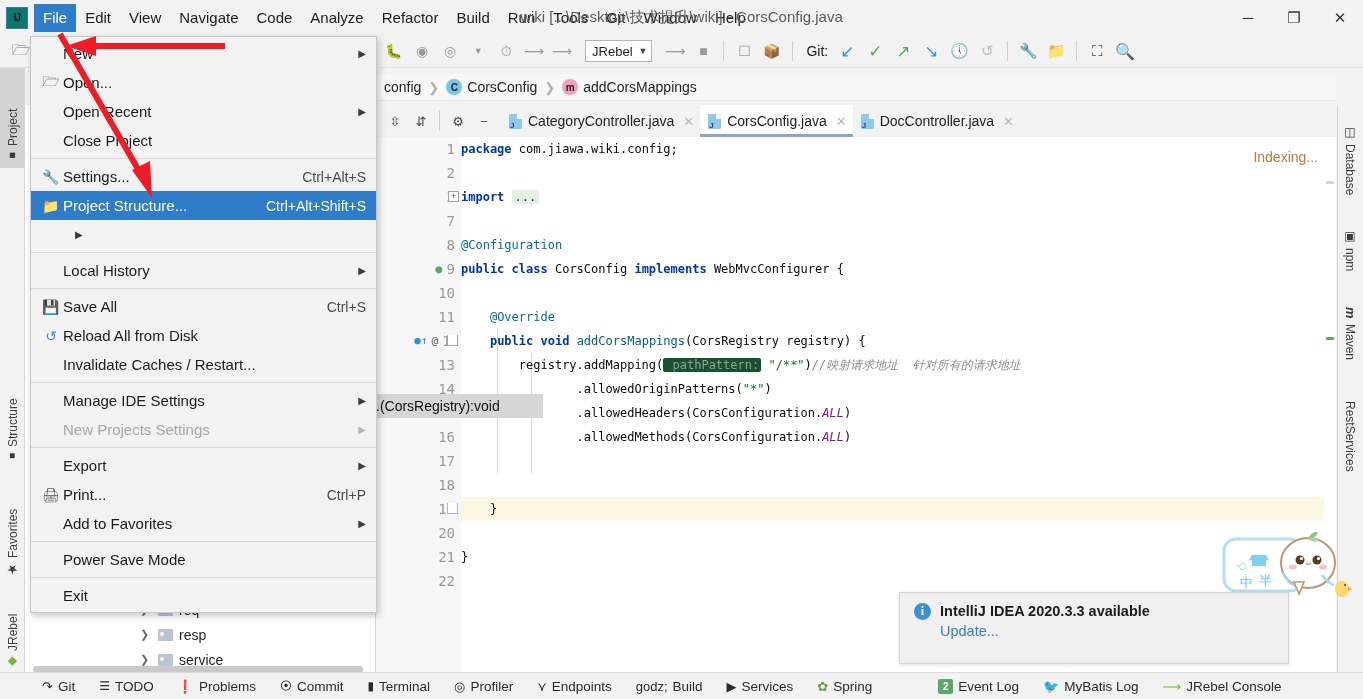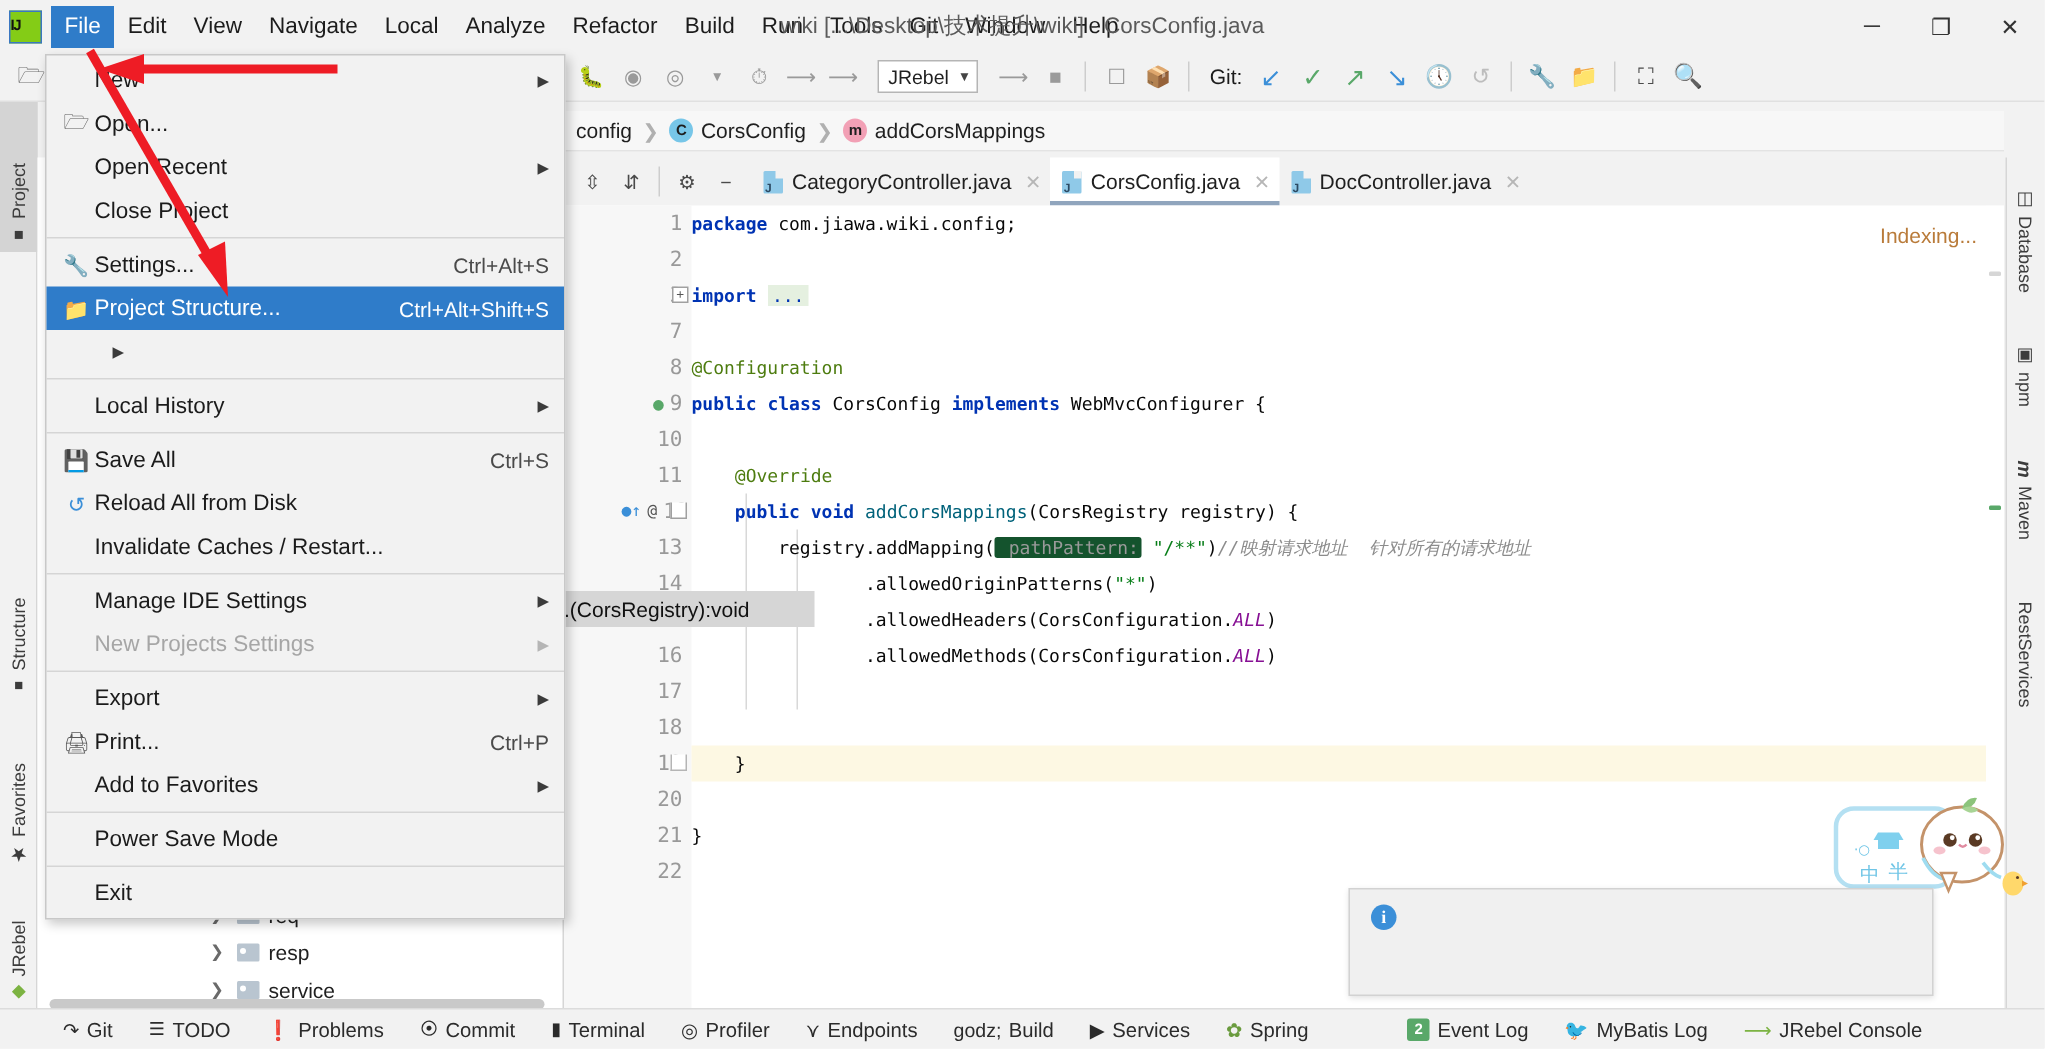--- a/index.html
+++ b/index.html
@@ -14,22 +14,22 @@
   }
   #app { position: relative; width: 1363px; height: 699px; background: #f2f2f2; }
 
   
   .titlebar {
     position: absolute; left: 0; top: 0; width: 1363px; height: 35px;
     background: #f2f2f2; display: flex; align-items: center;
   }
   .ij-logo {
     width: 22px; height: 22px; margin-left: 6px; margin-right: 6px;
-    border: 1px solid #3a77c2; background: #84cc16;
-    display: flex; align-items: center; 
+    border: 1px solid #3a77c2; background: #0f766e;
+    display: flex; align-items: center; justify-content: center;
     font-size: 10px; font-weight: bold; color: #111; font-family: "Liberation Sans", sans-serif;
   }
   .ij-logo .ijtxt { letter-spacing: -1px; }
   .menubar { display: flex; align-items: center; height: 35px; }
   .menu-item {
     padding: 2px 9px; font-size: 15px; color: #1c1c1c; height: 28px;
     display: flex; align-items: center; cursor: default;
   }
   .menu-item.active { background: #2f7cc9; color: #fff; }
   .win-title {
@@ -175,21 +175,21 @@
   .codearea {
     position: absolute; left: 85px; top: 0; right: 4px; height: 538px;
     font-family: "DejaVu Sans Mono", monospace; font-size: 12px;
     white-space: pre; color: #080808;
   }
   .cline { position: absolute; left: 0; height: 24px; line-height: 24px; }
   .hl-row {
     position: absolute; left: 85px; right: 12px; height: 24px; background: #fdf8e3;
   }
   .kw { color: #0033b3; font-weight: bold; }
-  .ann { color: #4d7c0f; }
+  .ann { color: #0369a1; }
   .str { color: #067d17; }
   .num { color: #1750eb; }
   .cmt { color: #8c8c8c; font-style: italic; }
   .hint {
     background: #14532d; color: #9a9a9a; border-radius: 2px; padding: 0 2px;
   }
   .statfield { color: #871094; font-style: italic; }
   .fold-box {
     position: absolute; width: 11px; height: 11px; border: 1px solid #a0a0a0;
     background: #fff; font-size: 9px; line-height: 9px; text-align: center; color: #555;
@@ -285,21 +285,21 @@
       <div class="menu-item">
           <span>Edit</span>
         </div>
       <div class="menu-item">
           <span>View</span>
         </div>
       <div class="menu-item">
           <span>Navigate</span>
         </div>
       <div class="menu-item">
-          <span>Local</span>
+          <span>Code</span>
         </div>
       <div class="menu-item">
           <span>Analyze</span>
         </div>
       <div class="menu-item">
           <span>Refactor</span>
         </div>
       <div class="menu-item">
           <span>Build</span>
         </div>
@@ -595,20 +595,24 @@
     <path d="M100 48 q6 8 12 10" stroke="#9fdcf0" stroke-width="2.5" fill="none"></path>
     <path d="M72 55 l5 12 l5 -12 z" fill="#ffffff" stroke="#c4936a" stroke-width="1.6"></path>
     <ellipse cx="120" cy="62" rx="7" ry="8" fill="#ffd86b"></ellipse>
     <circle cx="123" cy="58" r="1" fill="#5a3a24"></circle>
     <path d="M126 60 l4 2 l-4 2 z" fill="#f0a030"></path>
   </svg>
 
   <div class="notif">
     <div style="display:flex;align-items:flex-start;gap:9px">
       <div class="info-icon">i</div>
+      <div>
+        <div class="notif-title">IntelliJ IDEA 2020.3.3 available</div>
+        <div class="notif-link">Update...</div>
+      </div>
     </div>
   </div>
 
   <div class="statusbar">
     <div class="sb-item">
       <span style="font-size:13px">↷</span>
       <span>Git</span>
     </div>
     <div class="sb-item">
       <span style="font-size:12px">☰</span>

